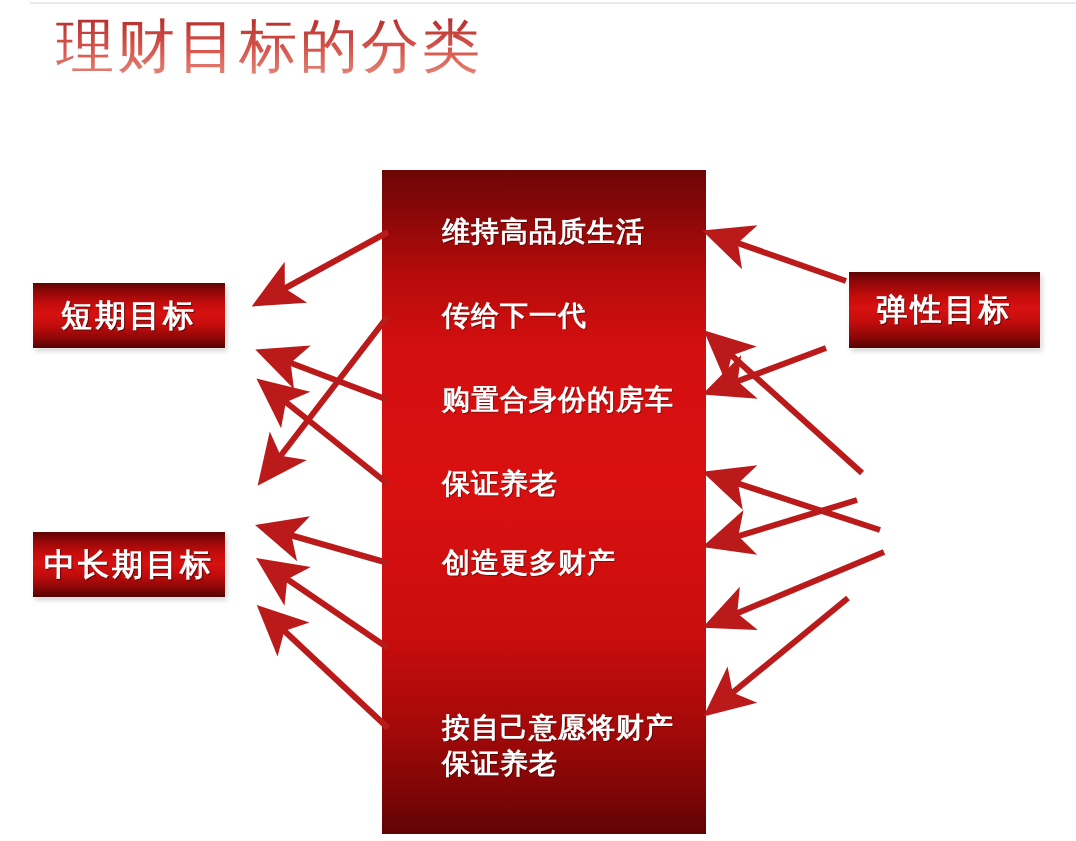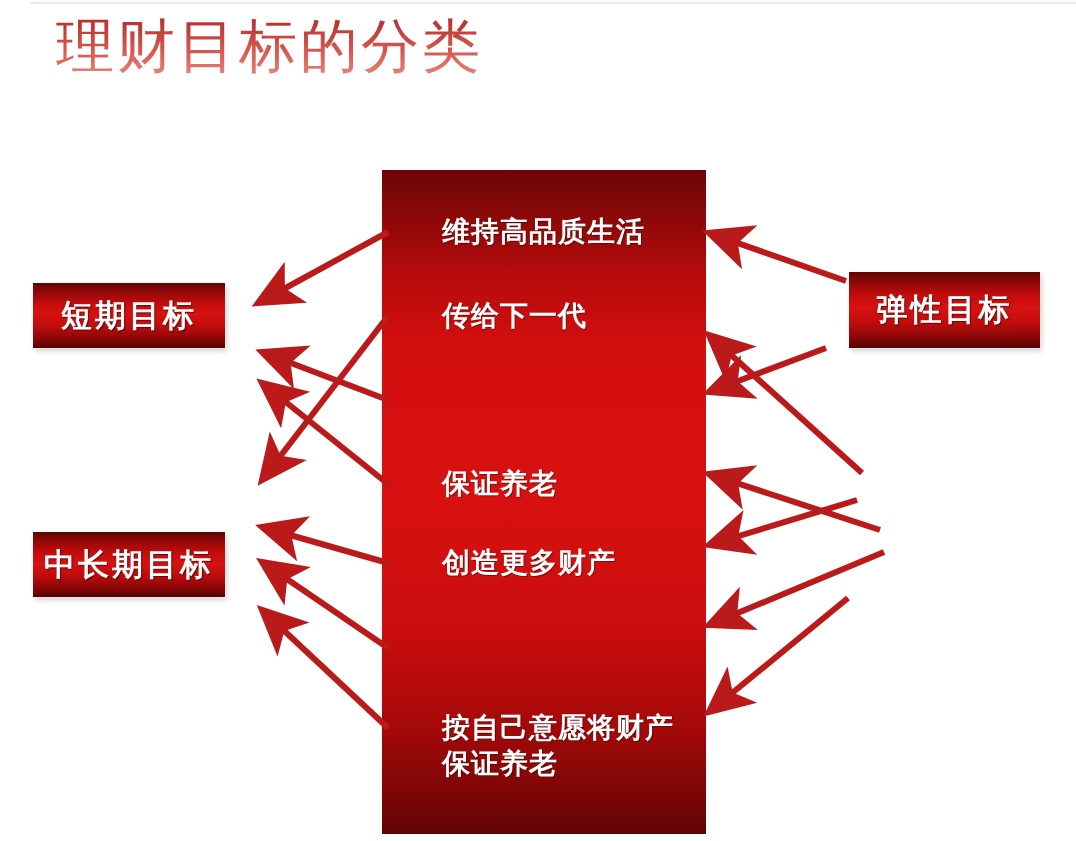--- a/index.html
+++ b/index.html
@@ -152,20 +152,21 @@
         <line x1="880" y1="530" x2="709" y2="474" stroke="#bb1a1a" stroke-width="6" stroke-linecap="butt" marker-end="url(#ah)"></line>
         <line x1="857" y1="500" x2="709" y2="545" stroke="#bb1a1a" stroke-width="6" stroke-linecap="butt" marker-end="url(#ah)"></line>
         <line x1="884" y1="552" x2="709" y2="625" stroke="#bb1a1a" stroke-width="6" stroke-linecap="butt" marker-end="url(#ah)"></line>
         <line x1="848" y1="598" x2="709" y2="712" stroke="#bb1a1a" stroke-width="6" stroke-linecap="butt" marker-end="url(#ah)"></line>
       </g>
   </svg>
 
   <div id="center-panel">
     <div class="goal-line" style="top:44px;">维持高品质生活</div>
     <div class="goal-line" style="top:128px;">传给下一代</div>
+    <div class="goal-line" style="top:212px;">购置合身份的房车</div>
     <div class="goal-line" style="top:375px;">创造更多财产</div>
     <div class="goal-line" style="top:296px;">保证养老</div>
     <div class="goal-line" style="top:540px;">按自己意愿将财产
 保证养老</div>
   </div>
 
   <div class="side-box" id="box-short">
     <span>短期目标</span>
   </div>
   <div class="side-box" id="box-elastic">

